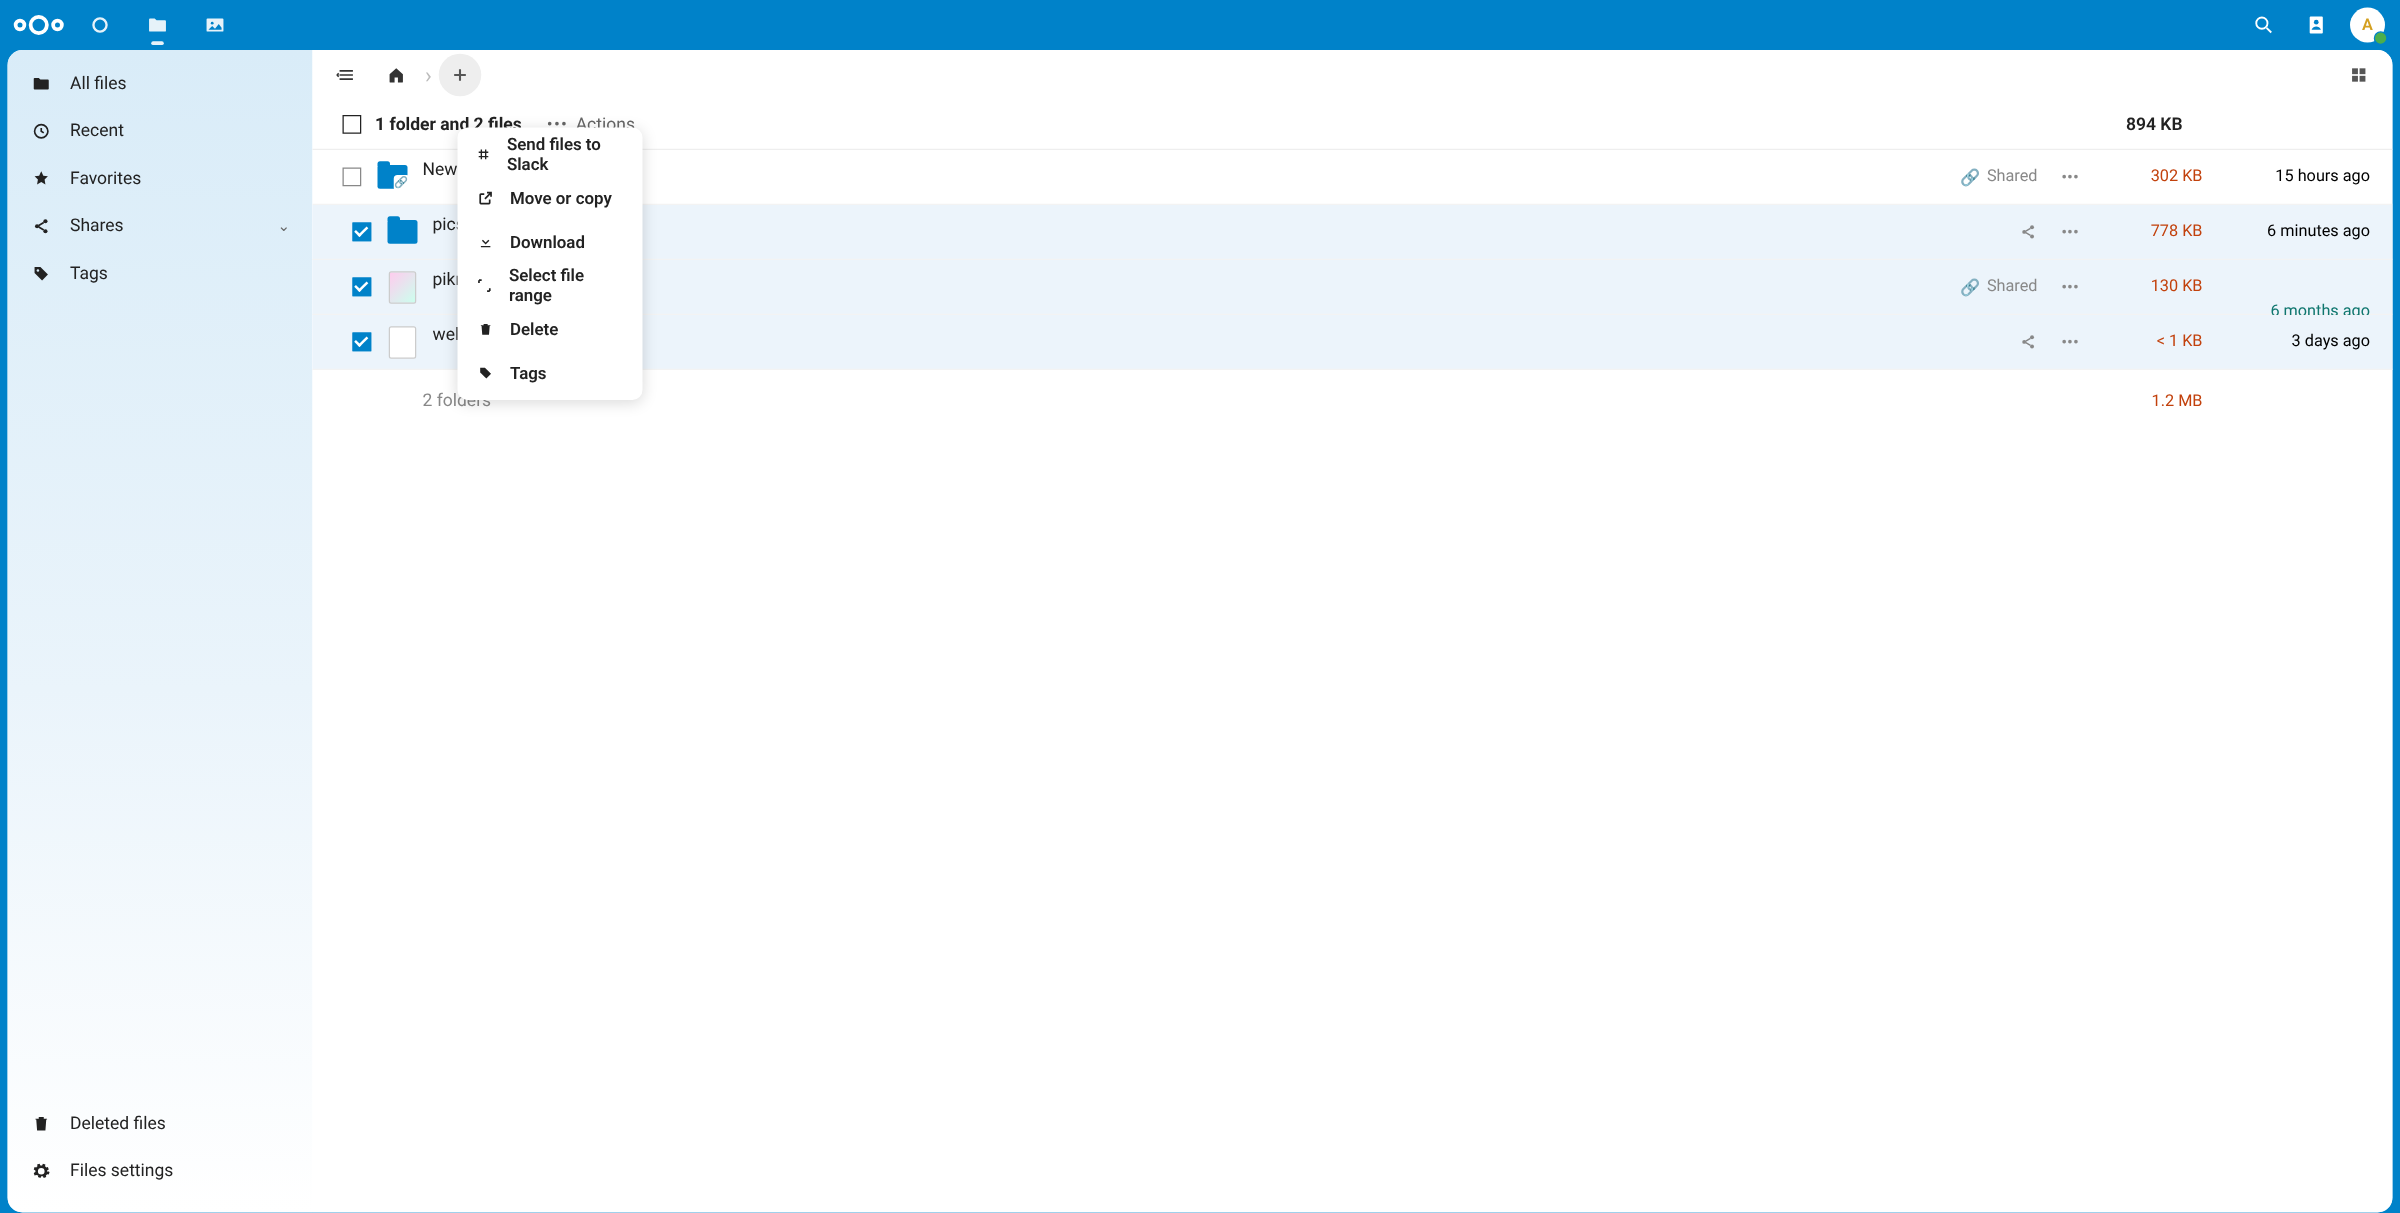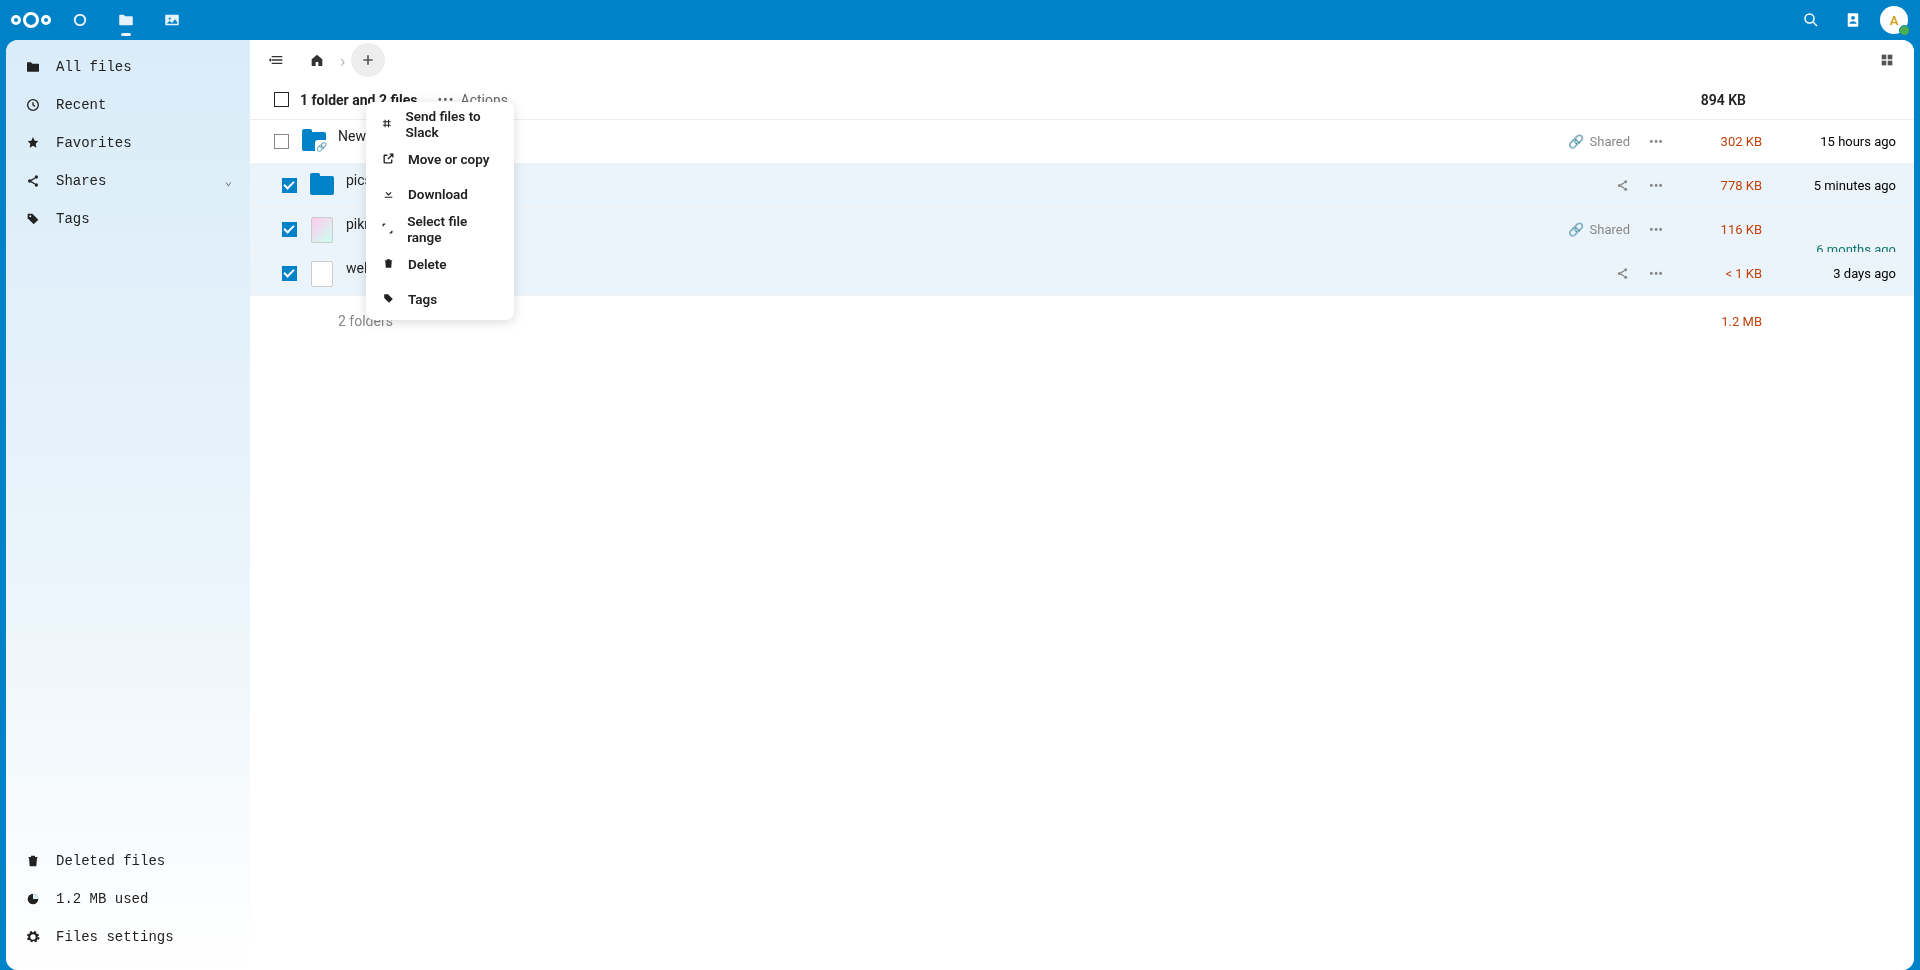--- a/index.html
+++ b/index.html
@@ -15,21 +15,21 @@
 .logo-shape .c3 { width:10px; height:10px;}
 .appicon { width: 40px; height: 40px; display: flex; align-items: center; justify-content: center; color: #fff; opacity: .9; cursor:pointer; position:relative;}
 .appicon.active::after { content:""; position:absolute; bottom:4px; left:50%; transform:translateX(-50%); width:10px; height:3px; background:#fff; border-radius:2px;}
 .topbar-right { margin-left:auto; display:flex; align-items:center; gap:4px;}
 .tb-btn { width:38px; height:38px; display:flex; align-items:center; justify-content:center; color:#fff; cursor:pointer;}
 .avatar { width:28px; height:28px; border-radius:50%; background:#fff; display:flex; align-items:center; justify-content:center; font-size:13px; font-weight:600; color:#d4a020; position:relative; margin-left:4px; margin-right:4px; cursor:pointer;}
 .avatar::after { content:""; position:absolute; right:-2px; bottom:-2px; width:9px; height:9px; background:#4cae4c; border:1.5px solid #0082c9; border-radius:50%; }
 
 .shell { display:flex; height: calc(100vh - 40px); background:#fff; margin:0 6px 6px 6px; border-radius:12px; overflow:hidden; position:relative;}
 
-.sidebar { width: 244px; background: linear-gradient(to bottom, #d9ecf8 0%, #eaf4fb 55%, #fff 100%); display:flex; flex-direction:column; padding:8px 0; border-right:none;font-family:Liberation Mono, monospace;}
+.sidebar { width: 244px; background: linear-gradient(to bottom, #d9ecf8 0%, #eaf4fb 55%, #fff 100%); display:flex; flex-direction:column; padding:8px 0; border-right:none;}
 .nav-item { display:flex; align-items:center; height:38px; padding:0 18px; cursor:pointer; color:#222; gap:14px;}
 .nav-item .ic { width:18px; display:flex; justify-content:center; color:#222;}
 .nav-item .chev { margin-left:auto; color:#666; font-size:12px;}
 .sidebar-bottom { margin-top:auto; padding-bottom:6px;}
 
 .main { flex:1; display:flex; flex-direction:column; background:#fff; position:relative;}
 .crumbbar { height:40px; display:flex; align-items:center; padding:0 10px; gap:6px;}
 .icon-btn { width:34px; height:34px; display:flex; align-items:center; justify-content:center; border-radius:50%; cursor:pointer; color:#333;}
 .icon-btn.plus { background:#eee;}
 .crumb-sep { color:#bbb; font-size:18px;}
@@ -175,29 +175,20 @@
         <span class="ic">
             <svg width="16" height="16" viewBox="0 0 24 24" fill="currentColor">
               <path d="M6 7h12l-1 13H7L6 7zm3-3h6v2H9V4zM5 6h14v1H5z"></path>
             </svg>
           </span>
         <span>Deleted files</span>
       </div>
       <div class="nav-item">
         <span class="ic">
             <svg width="16" height="16" viewBox="0 0 24 24" fill="currentColor">
-              <circle cx="12" cy="12" r="8"></circle>
-              <path d="M12 4a8 8 0 018 8h-8V4z" fill="#d9ecf8"></path>
-            </svg>
-          </span>
-        <span>1.2 MB used</span>
-      </div>
-      <div class="nav-item">
-        <span class="ic">
-            <svg width="16" height="16" viewBox="0 0 24 24" fill="currentColor">
               <path d="M12 8a4 4 0 100 8 4 4 0 000-8zm8 4l2 1-1 3-2-.5a8 8 0 01-1.5 1.5l.5 2-3 1-1-2h-2l-1 2-3-1 .5-2A8 8 0 016 16.5L4 17l-1-3 2-1v-2l-2-1 1-3 2 .5A8 8 0 017.5 6L7 4l3-1 1 2h2l1-2 3 1-.5 2A8 8 0 0118 7.5l2-.5 1 3-2 1v2z"></path>
             </svg>
           </span>
         <span>Files settings</span>
       </div>
     </div>
   </div>
 
   <div class="main">
     <div class="crumbbar">
@@ -330,41 +321,41 @@
         <span class="meta-share">
             <svg width="15" height="15" viewBox="0 0 24 24" fill="#888">
               <circle cx="17" cy="6" r="2.5"></circle>
               <circle cx="7" cy="12" r="2.5"></circle>
               <circle cx="17" cy="18" r="2.5"></circle>
               <path d="M9 11l6-3.5M9 13l6 3.5" stroke="#888" stroke-width="2"></path>
             </svg>
           </span>
         <span class="meta-more">•••</span>
         <span class="meta-size">778 KB</span>
-        <span class="meta-time dark">5 minutes ago</span>
+        <span class="meta-time dark">6 minutes ago</span>
       </div>
     </div>
 
     <div class="row selected">
       <div class="chkcell">
           <span class="chk checked"></span>
         </div>
       <div class="namecell">
         <span class="fileicon">
             <span class="doc-ic" style="background:linear-gradient(135deg,#fce,#cfe);"></span>
           </span>
         <span>pikrepo…</span>
       </div>
       <div class="rowmeta">
         <span class="meta-share">
             <span>🔗</span>
             <span>Shared</span>
           </span>
         <span class="meta-more">•••</span>
-        <span class="meta-size">116 KB</span>
+        <span class="meta-size">130 KB</span>
         <span class="meta-time light">6 months ago</span>
       </div>
     </div>
 
     <div class="row selected">
       <div class="chkcell">
           <span class="chk checked"></span>
         </div>
       <div class="namecell">
         <span class="fileicon">

